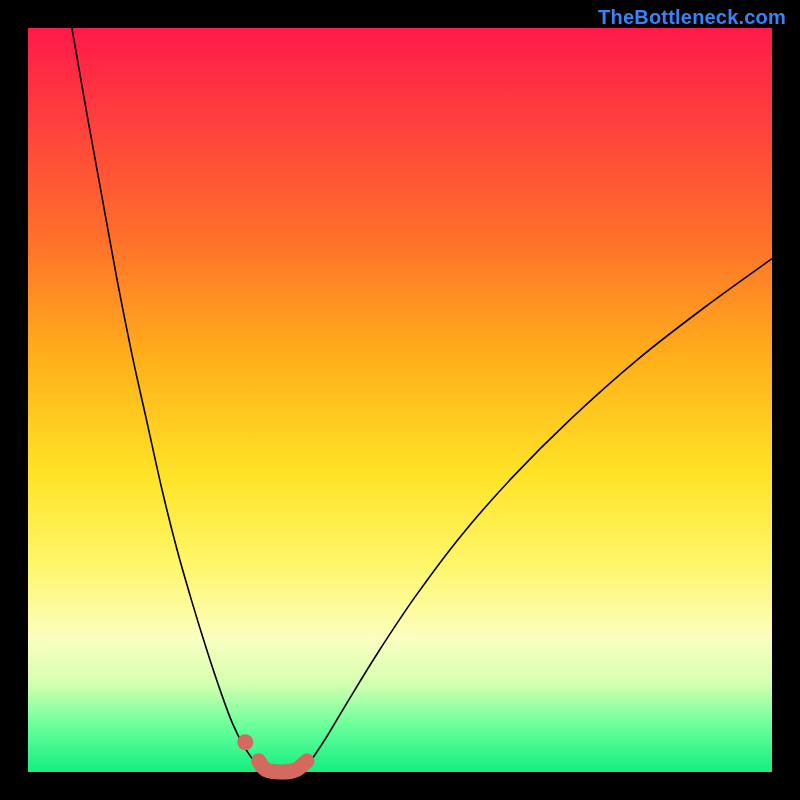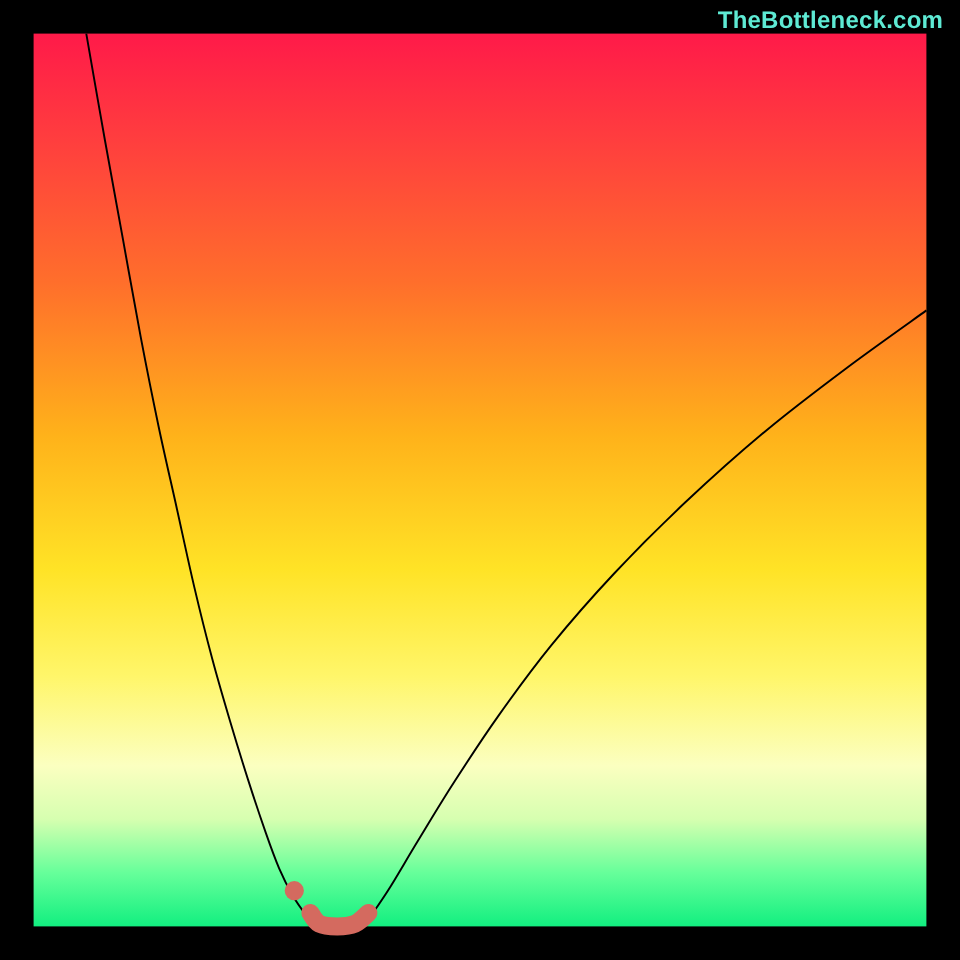--- a/index.html
+++ b/index.html
@@ -28,21 +28,21 @@
       #d6ffb0 88%,
       #66ff9a 94%,
       #12ef80 100%);
   }
   .watermark {
     position: absolute;
     top: 6px;
     right: 14px;
     font-size: 20px;
     font-weight: 600;
-    color: #5eead4;
+    color: #3b82f6;
     letter-spacing: 0.2px;
     user-select: none;
   }
   svg.plot {
     position: absolute;
     left: 0;
     top: 0;
     width: 744px;
     height: 744px;
     overflow: visible;

